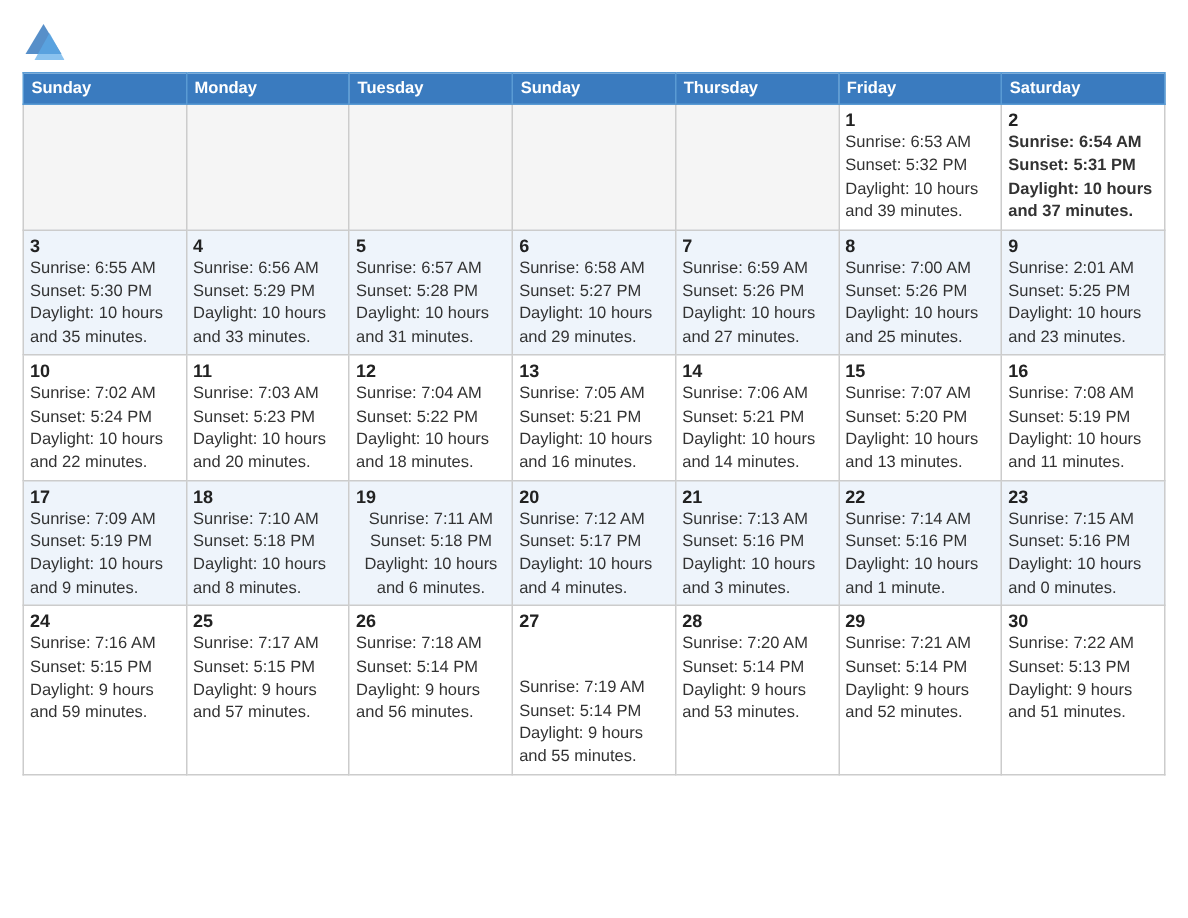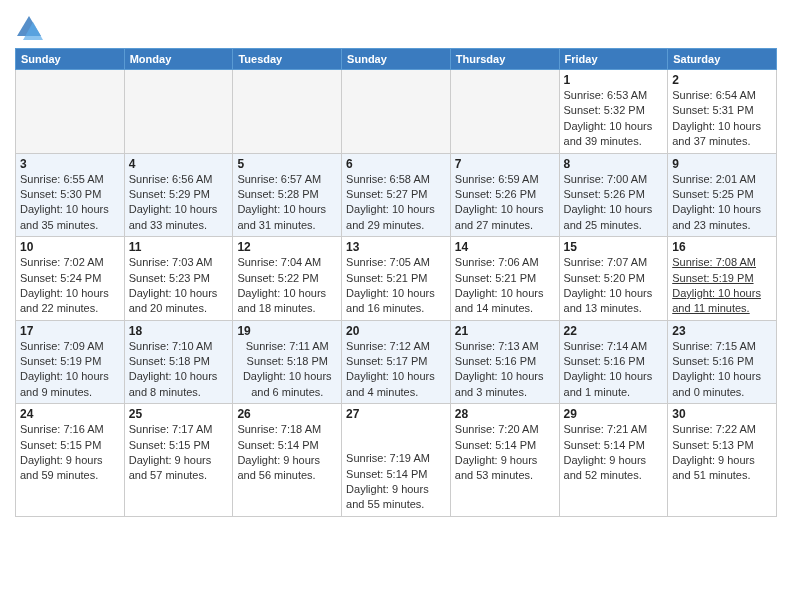--- a/index.html
+++ b/index.html
@@ -146,21 +146,21 @@
           <td class="empty"></td>
           <td>
             <span class="day-num">1</span>
             <div class="day-info" style="white-space: pre-line;">Sunrise: 6:53 AM
 Sunset: 5:32 PM
 Daylight: 10 hours
 and 39 minutes.</div>
           </td>
           <td>
             <span class="day-num">2</span>
-            <div class="day-info" style="white-space: pre-line;">Sunrise: 6:54 AM
+            <div class="day-info" style="white-space: pre-line; font-weight: bold;">Sunrise: 6:54 AM
 Sunset: 5:31 PM
 Daylight: 10 hours
 and 37 minutes.</div>
           </td>
         </tr>
         <tr>
           <td>
             <span class="day-num">3</span>
             <div class="day-info" style="white-space: pre-line;">Sunrise: 6:55 AM
 Sunset: 5:30 PM
@@ -248,21 +248,21 @@
           </td>
           <td>
             <span class="day-num">15</span>
             <div class="day-info" style="white-space: pre-line;">Sunrise: 7:07 AM
 Sunset: 5:20 PM
 Daylight: 10 hours
 and 13 minutes.</div>
           </td>
           <td>
             <span class="day-num">16</span>
-            <div class="day-info" style="white-space: pre-line; text-decoration: underline;">Sunrise: 7:08 AM
+            <div class="day-info" style="white-space: pre-line;">Sunrise: 7:08 AM
 Sunset: 5:19 PM
 Daylight: 10 hours
 and 11 minutes.</div>
           </td>
         </tr>
         <tr>
           <td>
             <span class="day-num">17</span>
             <div class="day-info" style="white-space: pre-line;">Sunrise: 7:09 AM
 Sunset: 5:19 PM

